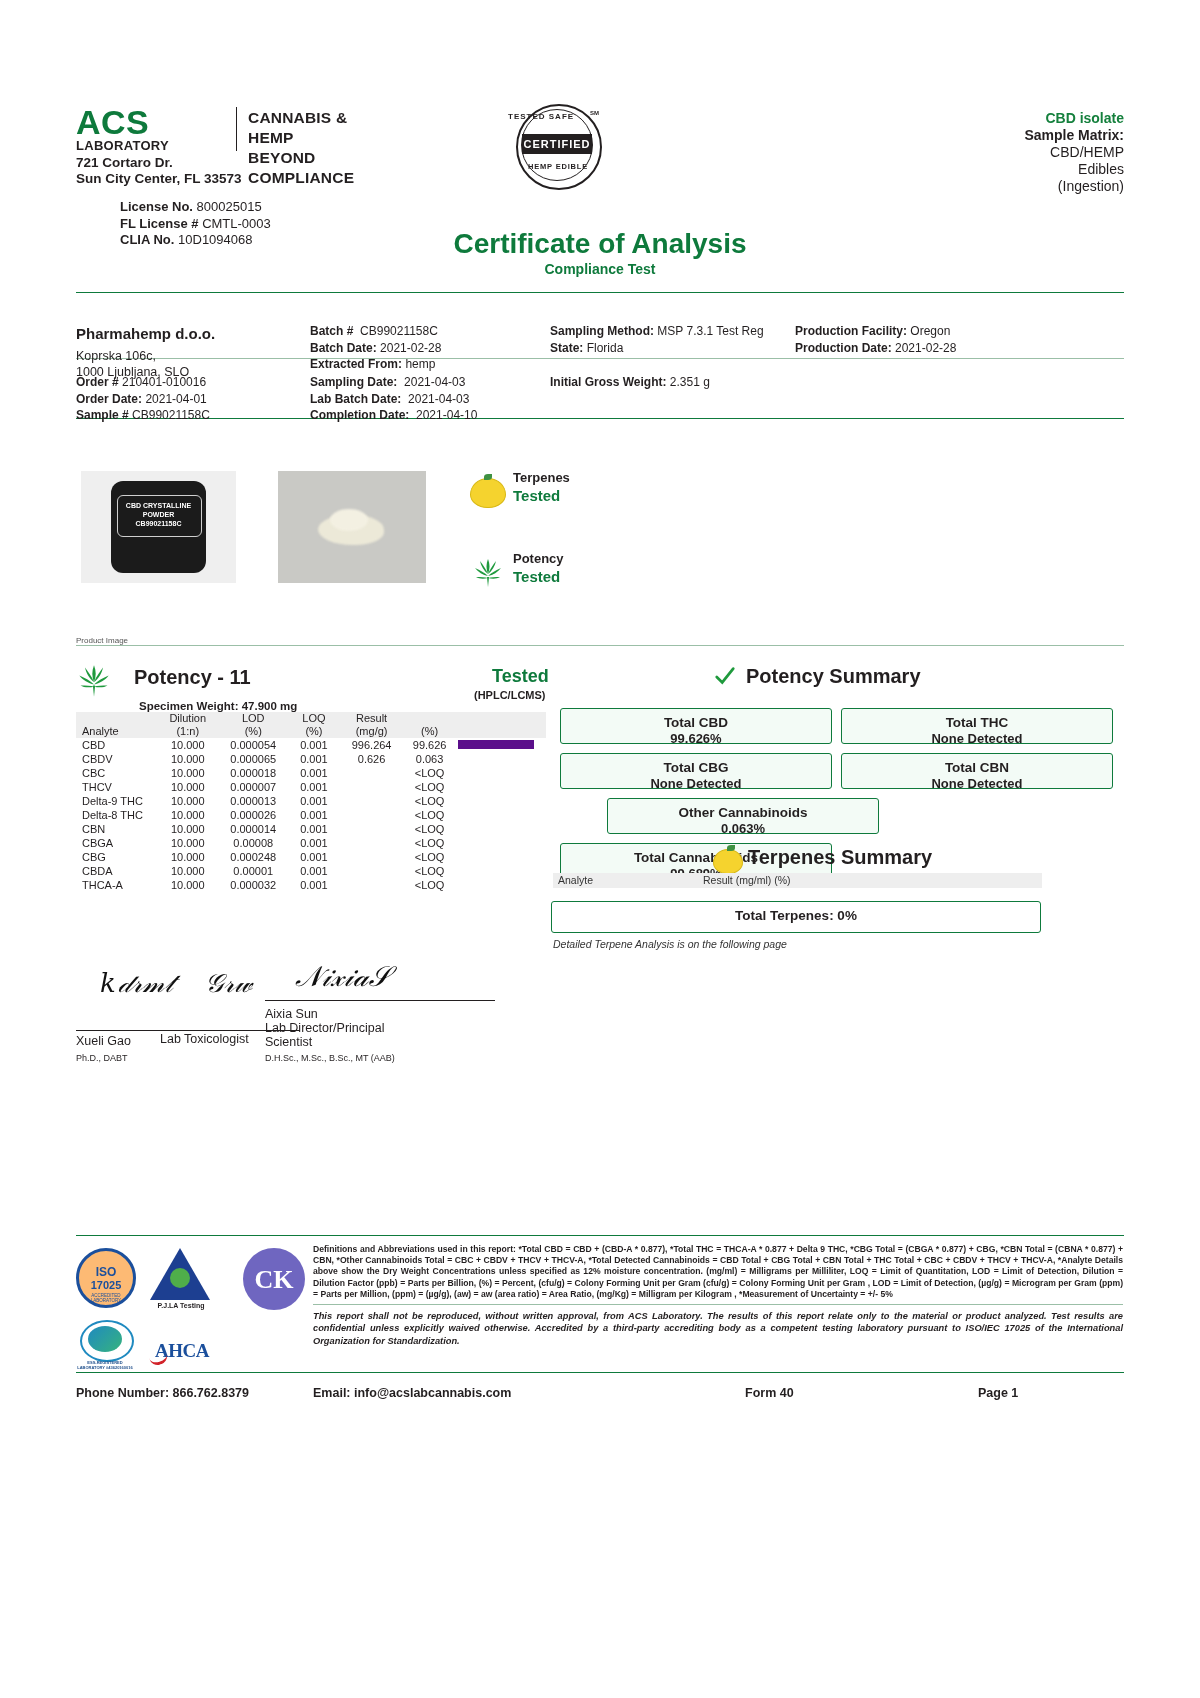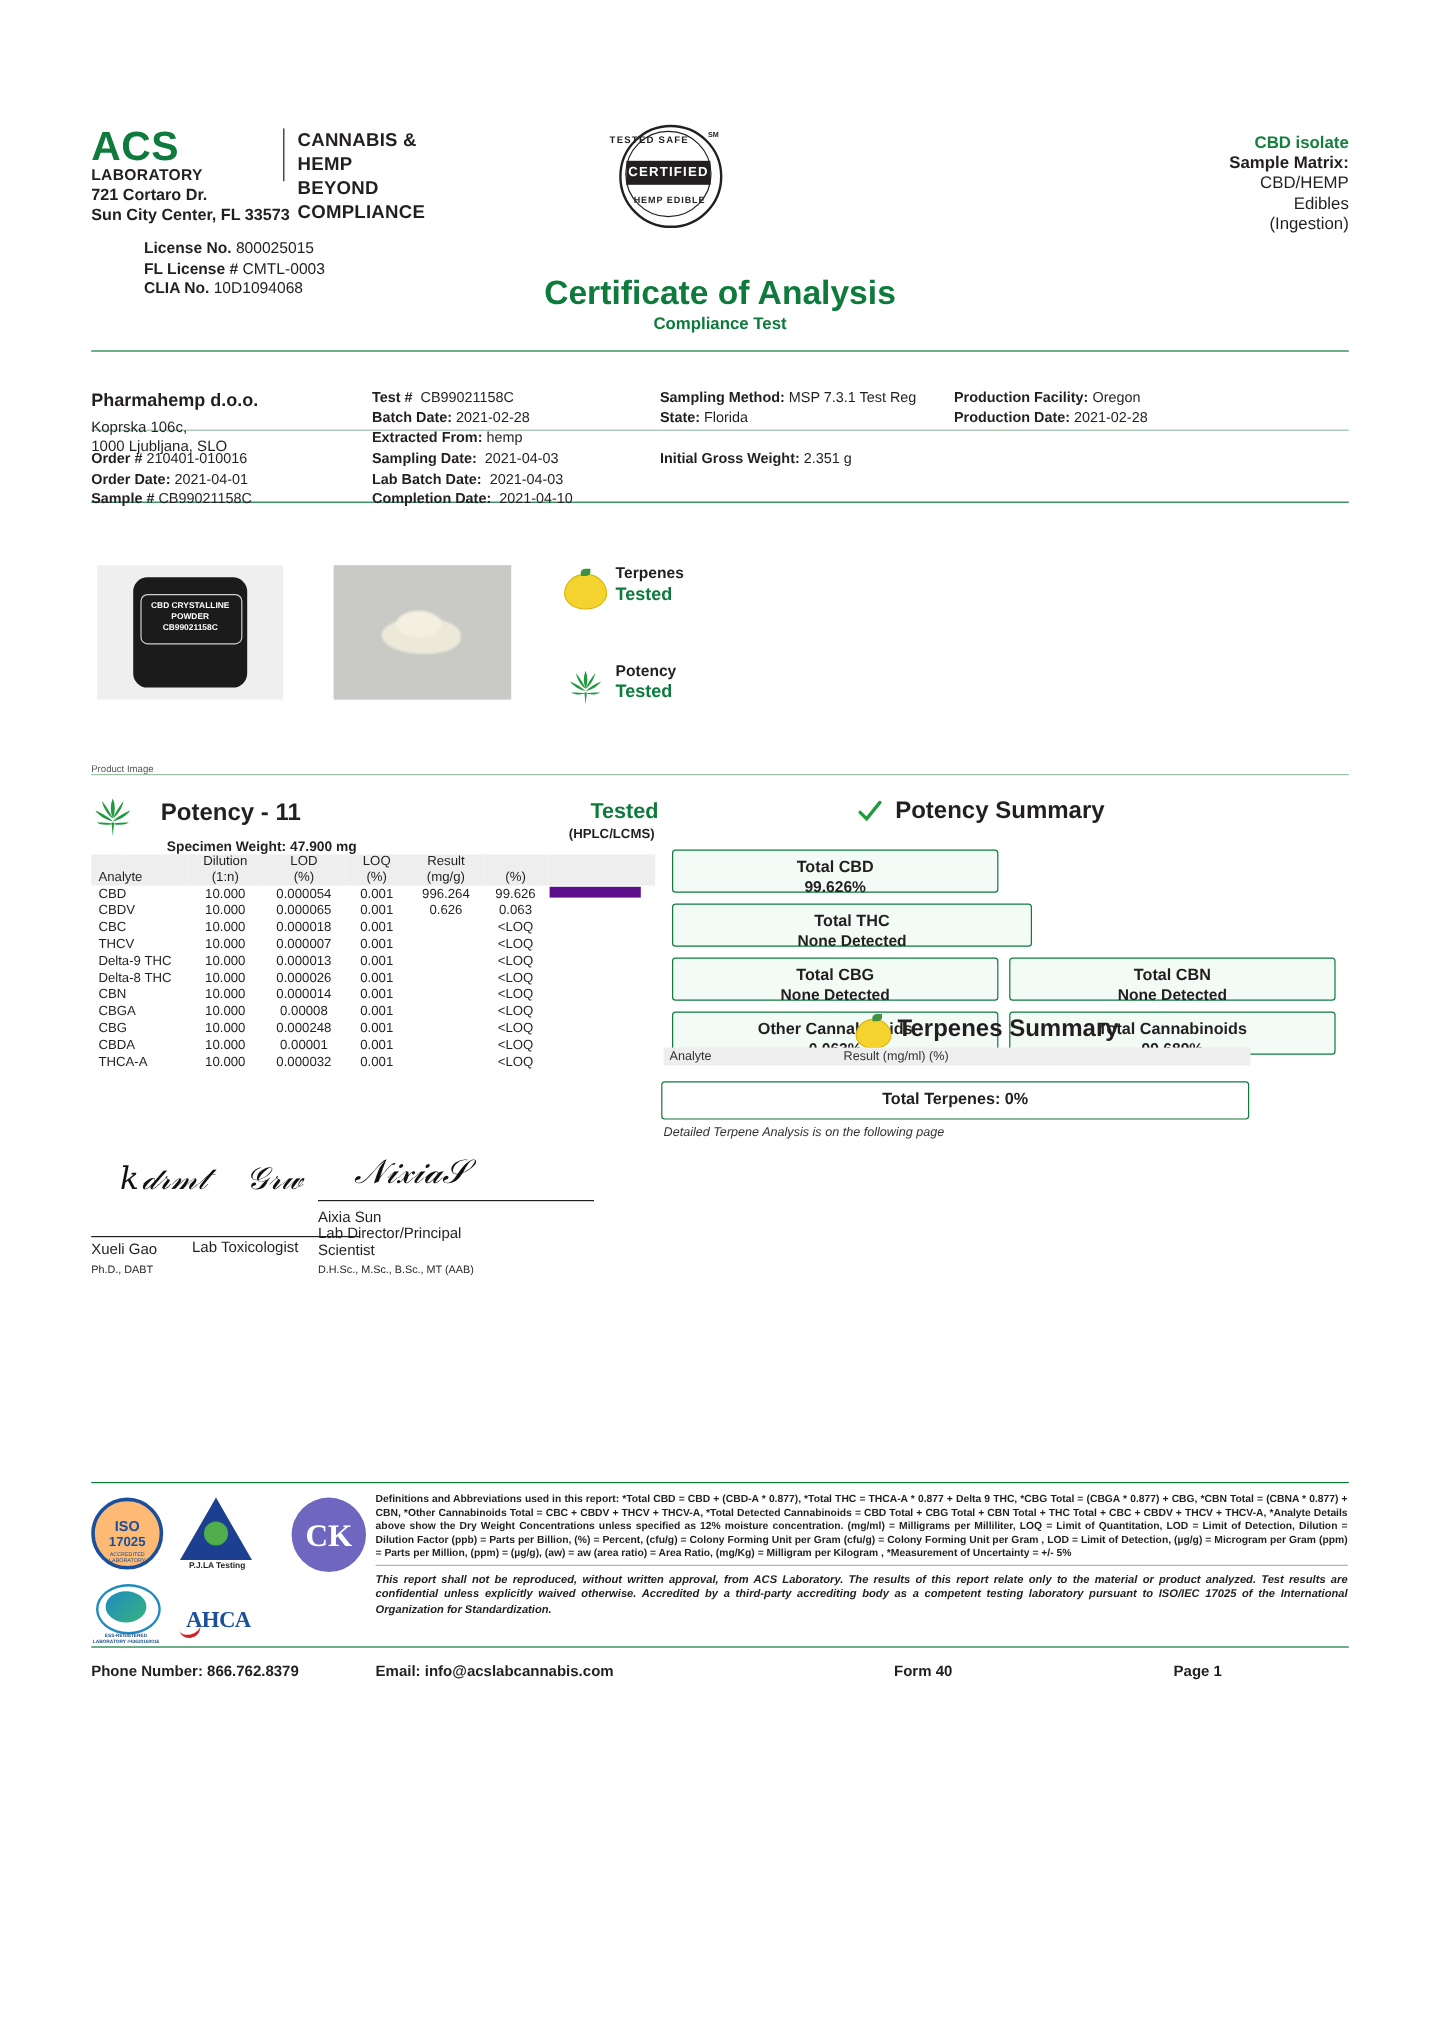--- a/index.html
+++ b/index.html
@@ -489,21 +489,21 @@
   <div class="hr abs hr-thin" style="left:76px; top:358px; width:1048px;"></div>
   <div class="hr abs" style="left:76px; top:418px; width:1048px;"></div>
 
   <div class="abs company">Pharmahemp d.o.o.</div>
   <div class="abs company-addr">
     <div>Koprska 106c,</div>
     <div>1000 Ljubljana, SLO</div>
   </div>
 
   <div class="abs info-col" style="left:310px; top:323px;">
-    <div><b>Test #</b>&nbsp; <span>CB99021158C</span></div>
+    <div><b>Batch #</b>&nbsp; <span>CB99021158C</span></div>
     <div><b>Batch Date:</b> <span>2021-02-28</span></div>
     <div><b>Extracted From:</b> <span>hemp</span></div>
   </div>
 
   <div class="abs info-col" style="left:550px; top:323px;">
     <div><b>Sampling Method:</b> <span>MSP 7.3.1 Test Reg</span></div>
     <div><b>State:</b> <span>Florida</span></div>
   </div>
 
   <div class="abs info-col" style="left:795px; top:323px;">
@@ -723,33 +723,33 @@
     </svg>
   </div>
   <div class="abs sec-title" style="left:746px; top:665px;">Potency Summary</div>
 
   <div class="abs" style="left:560px; top:708px; width:565px;">
     <div id="summary-boxes" style="display:flex; flex-wrap:wrap; gap:9px 9px;">
         <div class="sumbox" style="width: 272px; height: 36px;">
           <div class="t">Total CBD</div>
           <div class="v">99.626%</div>
         </div>
-        <div class="sumbox" style="width: 300px; height: 36px;">
+        <div class="sumbox" style="width: 272px; height: 36px;">
           <div class="t">Total THC</div>
           <div class="v">None Detected</div>
         </div>
         <div class="sumbox" style="width: 272px; height: 36px;">
           <div class="t">Total CBG</div>
           <div class="v">None Detected</div>
         </div>
         <div class="sumbox" style="width: 272px; height: 36px;">
           <div class="t">Total CBN</div>
           <div class="v">None Detected</div>
         </div>
-        <div class="sumbox" style="width: 272px; height: 36px;">
+        <div class="sumbox" style="width: 272px; height: 36px; margin-left: 47px;">
           <div class="t">Other Cannabinoids</div>
           <div class="v">0.063%</div>
         </div>
         <div class="sumbox" style="width: 272px; height: 36px;">
           <div class="t">Total Cannabinoids</div>
           <div class="v">99.689%</div>
         </div>
       </div>
   </div>
 

